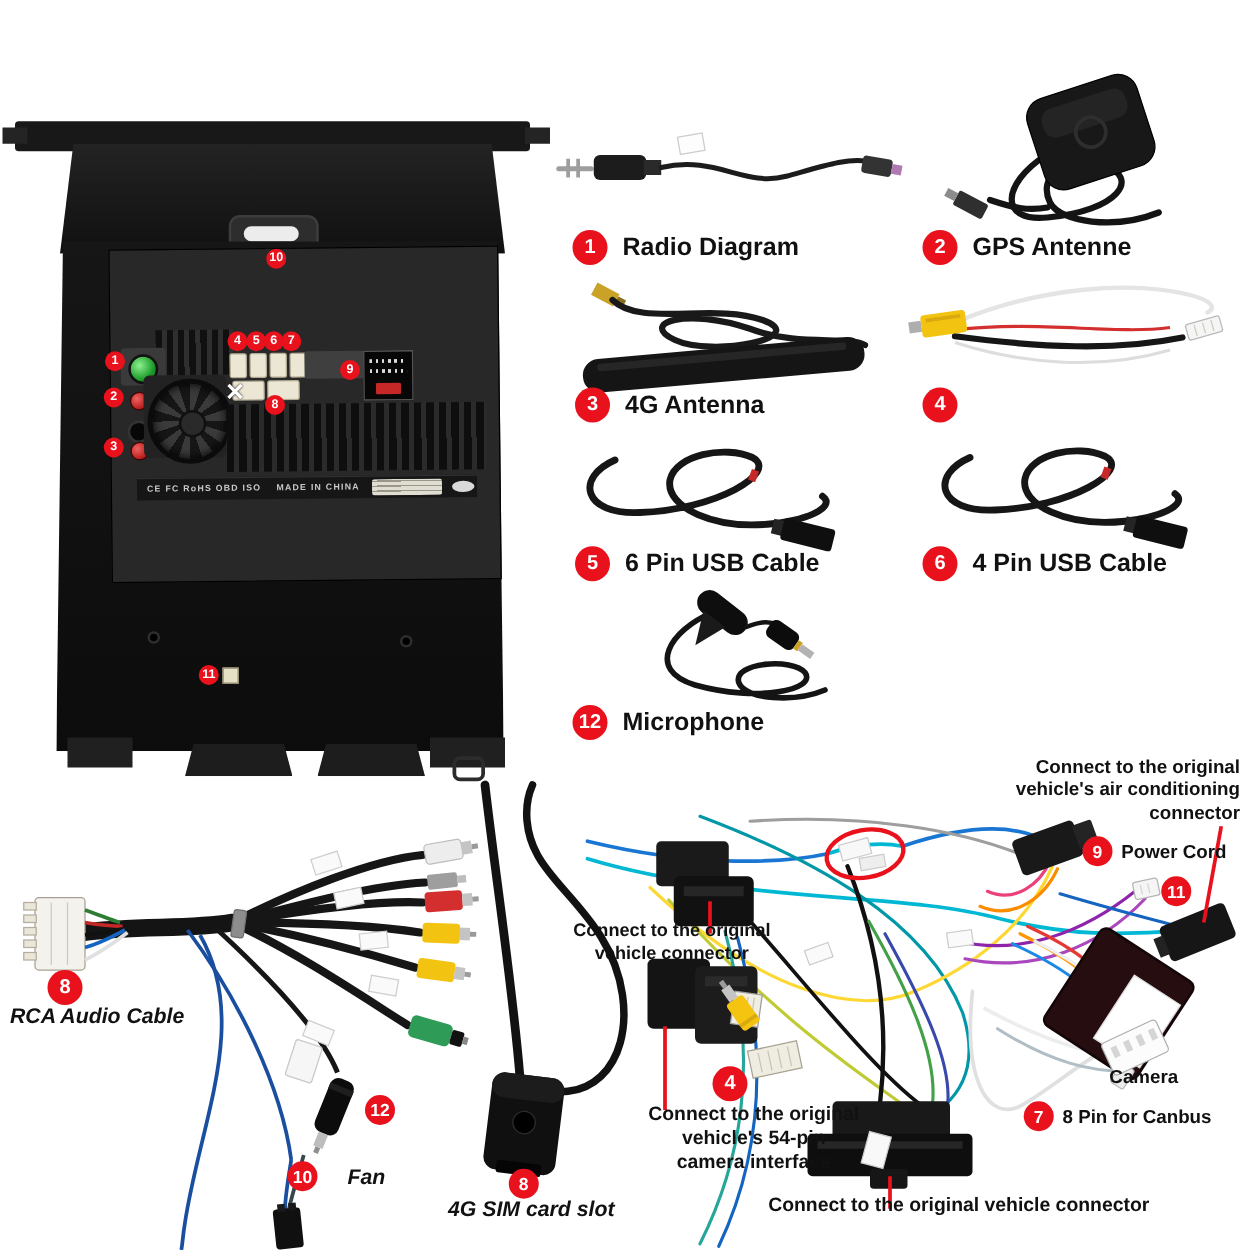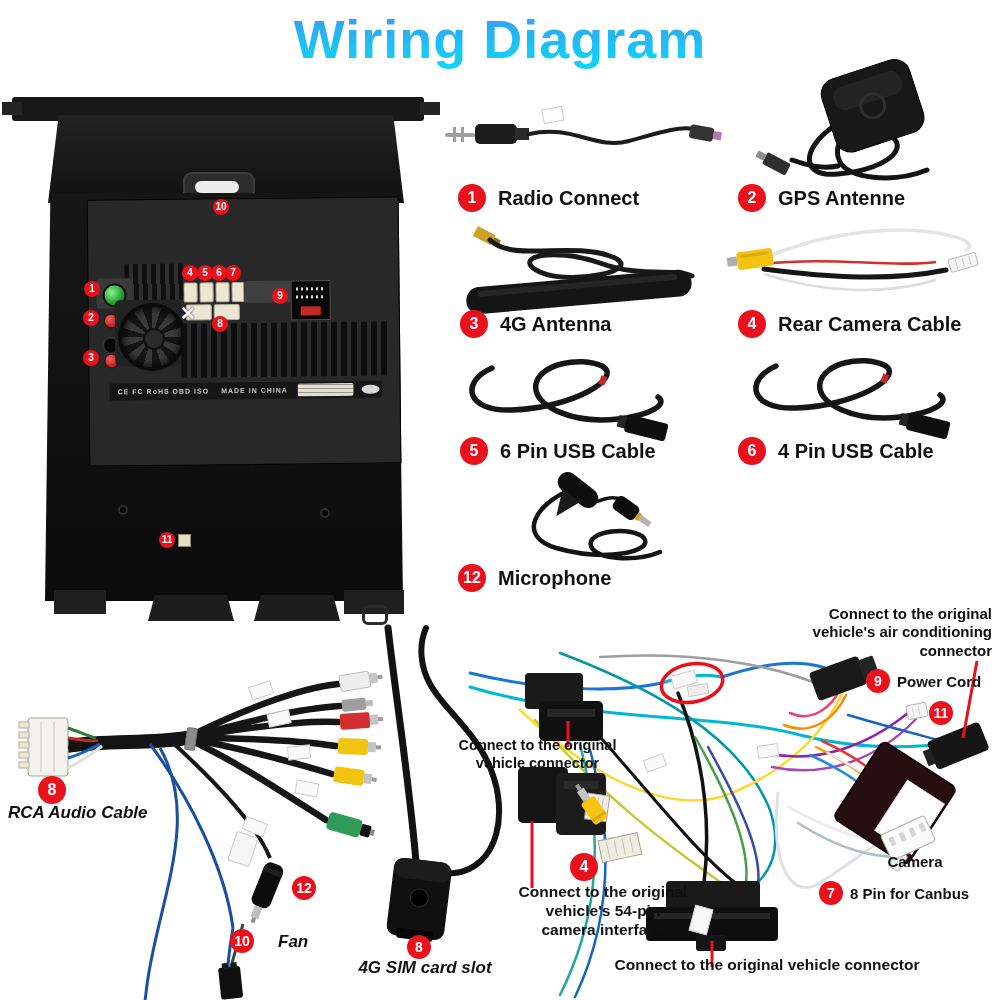--- a/index.html
+++ b/index.html
@@ -68,21 +68,20 @@
   .hu-hole{left:354px;top:515px;width:20px;height:14px;border:3px solid #2c2c2c;border-radius:6px;background:#fff0;}
   .hm{position:absolute;z-index:5;}
   .xmark{position:absolute;color:#fff;font-size:19px;font-weight:800;z-index:5;text-shadow:0 0 2px #000;}
   svg{overflow:visible;}
 </style>
 </head>
 <body>
 
 <div class="canvas">
 
-  <h1 class="title">Wiring Diagram</h1>
 
   <div class="hu">
     <div class="hu-topbar"></div>
     <div class="hu-ear" style="left:-6px;"></div>
     <div class="hu-ear" style="left:412px;"></div>
     <div class="hu-shell"></div>
     <div class="hu-handle">
       <div class="hu-handle-slot"></div>
     </div>
     <div class="hu-body"></div>
@@ -236,33 +235,32 @@
     <path d="M118,40 C128,36 136,34 144,38" stroke="#141414" stroke-width="3.5" fill="none"></path>
     <g transform="translate(142,32) rotate(35)">
       <rect x="0" y="0" width="26" height="16" rx="5" fill="#0c0c0c"></rect>
       <rect x="26" y="4" width="4" height="8" fill="#c9a227"></rect>
       <rect x="30" y="5" width="12" height="6" fill="#b3b3b3"></rect>
     </g>
   </svg>
 
   <div class="part" style="left:458px;top:184px;">
     <span class="badge b28">1</span>
-    <span class="part-label">Radio Connect</span>
+    <span class="part-label">Radio Diagram</span>
   </div>
   <div class="part" style="left:738px;top:184px;">
     <span class="badge b28">2</span>
     <span class="part-label">GPS Antenne</span>
   </div>
   <div class="part" style="left:460px;top:310px;">
     <span class="badge b28">3</span>
     <span class="part-label">4G Antenna</span>
   </div>
   <div class="part" style="left:738px;top:310px;">
     <span class="badge b28">4</span>
-    <span class="part-label">Rear Camera Cable</span>
   </div>
   <div class="part" style="left:460px;top:437px;">
     <span class="badge b28">5</span>
     <span class="part-label">6 Pin USB Cable</span>
   </div>
   <div class="part" style="left:738px;top:437px;">
     <span class="badge b28">6</span>
     <span class="part-label">4 Pin USB Cable</span>
   </div>
   <div class="part" style="left:458px;top:564px;">

